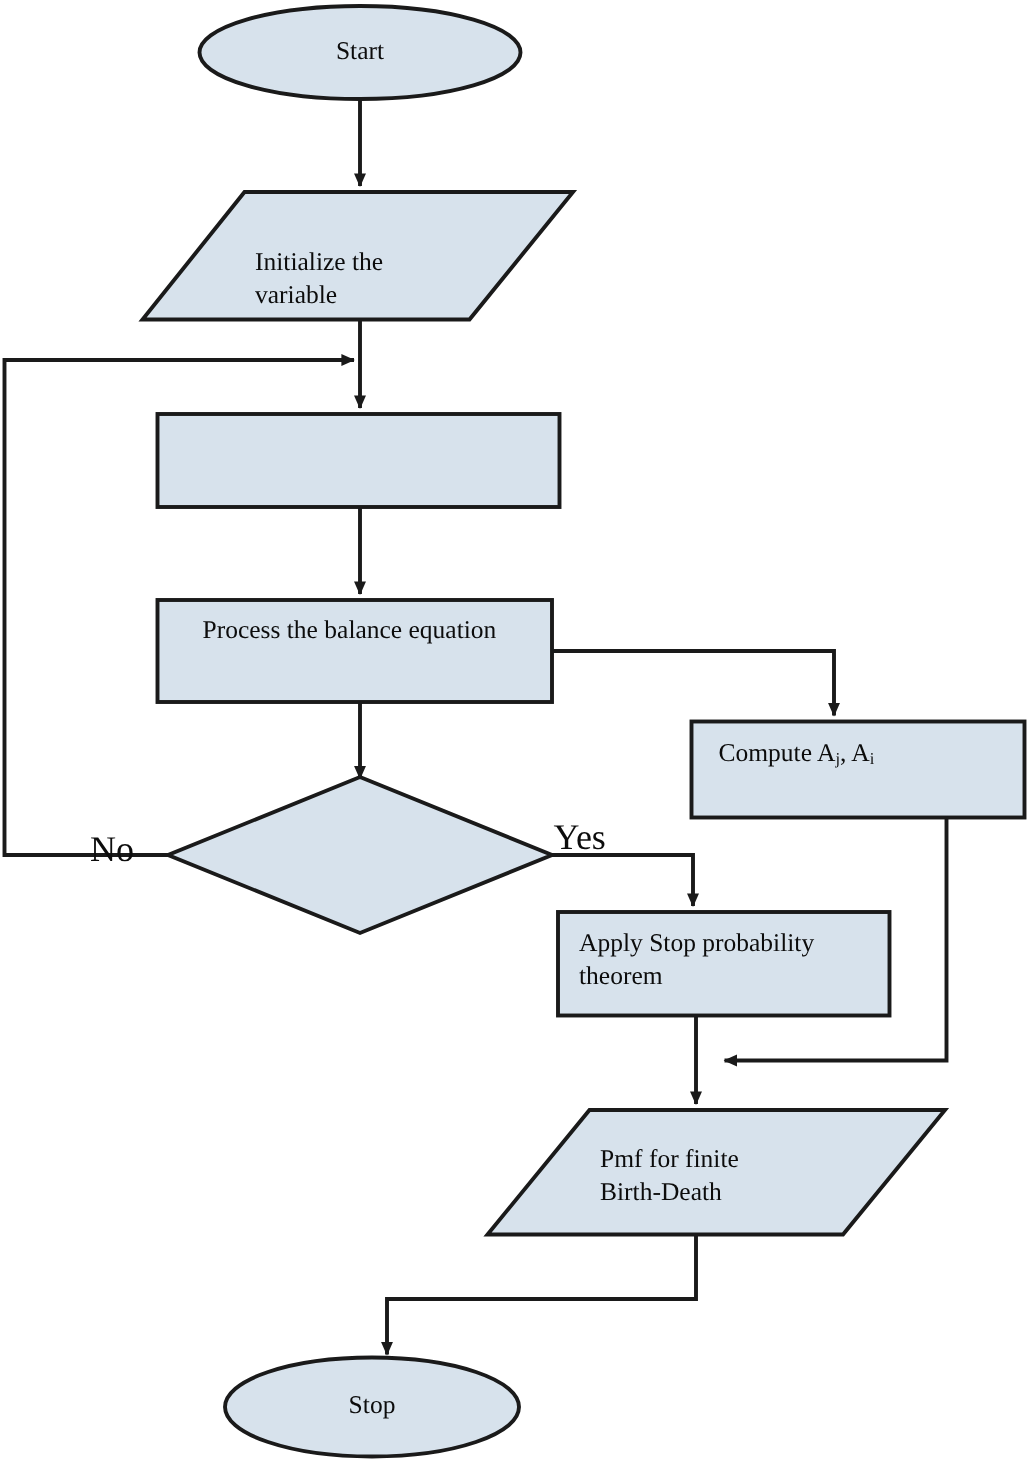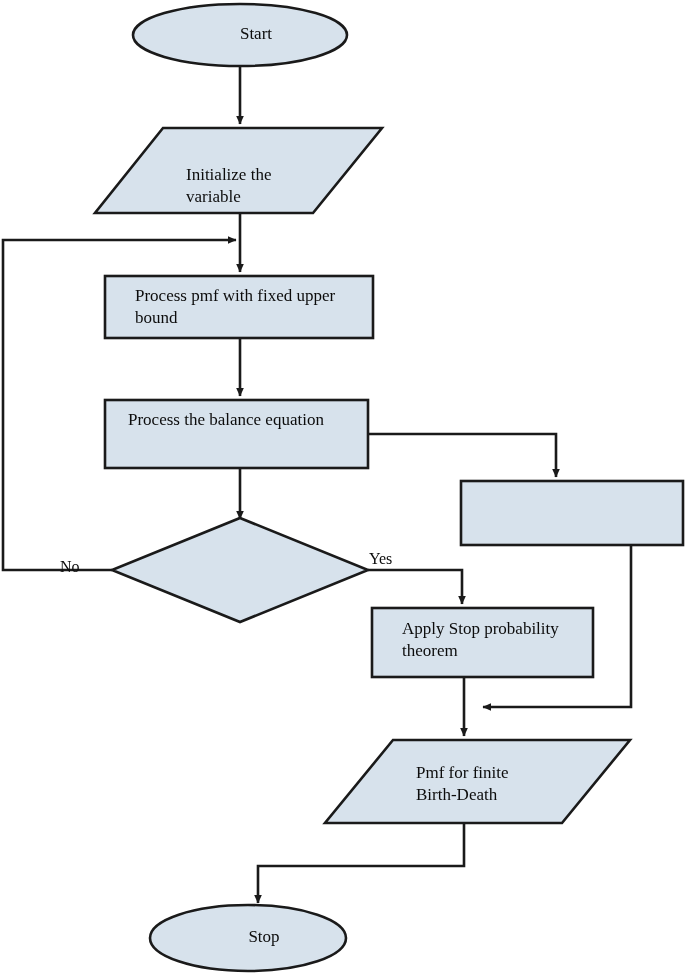--- a/index.html
+++ b/index.html
@@ -23,29 +23,28 @@
     height: 978px;
   }
   .node-label {
     position: absolute;
     font-family: "Liberation Serif", "DejaVu Serif", serif;
     font-size: 17px;
     line-height: 22px;
     color: #0c0c0c;
     white-space: pre-line;
     pointer-events: none;
-    padding-left: 16px;
   }
   .node-label.centered {
     text-align: center;
   }
   .edge-label {
     position: absolute;
     font-family: "Liberation Serif", "DejaVu Serif", serif;
-    font-size: 16px;
+    font-size: 24px;
     line-height: 22px;
     color: #0c0c0c;
   }
   .node-label sub {
     font-size: 11px;
     vertical-align: -0.22em;
   }
 </style>
 </head>
 <body>
@@ -93,25 +92,24 @@
       <polygon points="393,740 630,740 562,823 325,823"></polygon>
       <ellipse cx="248" cy="938" rx="98" ry="33"></ellipse>
     </g>
   </svg>
 
   <div class="node-label centered" style="left:133px; top:23px; width:214px;">Start</div>
 
   <div class="node-label" style="left:170px; top:152px; width:200px;margin-top:12px;">Initialize the
 variable</div>
 
-  <div class="node-label" style="left:119px; top:285px; width:250px;">Process pmf with fixed upper
-bound</div>
 
-  <div class="node-label" style="left:112px; top:409px; width:245px;">Process the balance equation</div>
+  <div class="node-label" style="left:135px; top:409px; width:245px;">Process the balance equation</div>
 
+  <div class="node-label" style="left:479px; top:491px; width:200px;">Compute A<sub>j</sub>, A<sub>i</sub></div>
 
 
   <div class="node-label" style="left:386px; top:618px; width:205px;">Apply Stop probability
 theorem</div>
 
   <div class="node-label centered" style="left:148px; top:926px; width:200px;">Stop</div>
 
   <div class="node-label" style="left:400px; top:762px; width:210px;">Pmf for finite
 Birth-Death</div>
 

